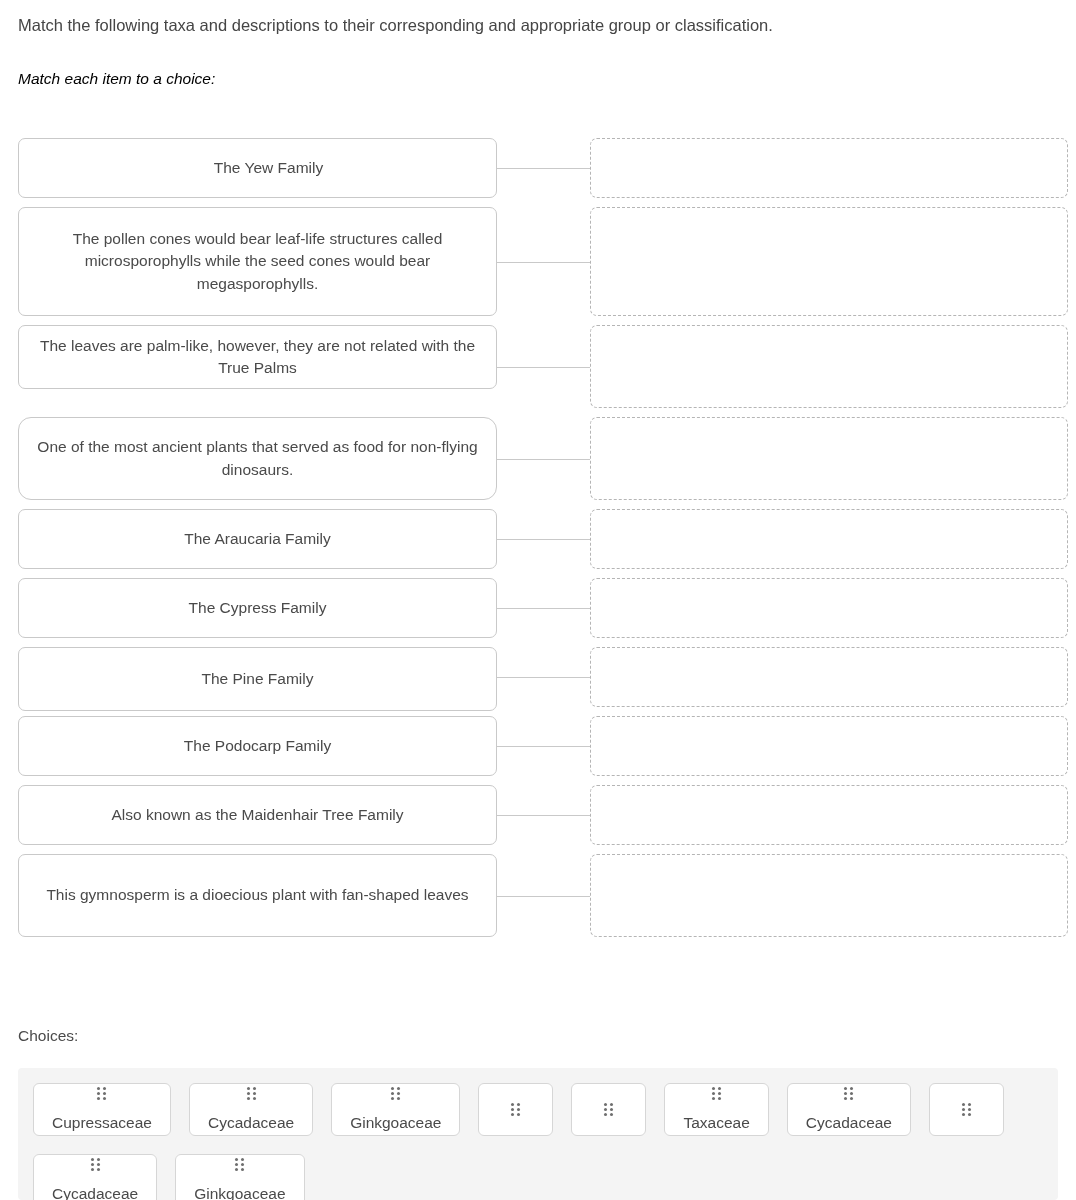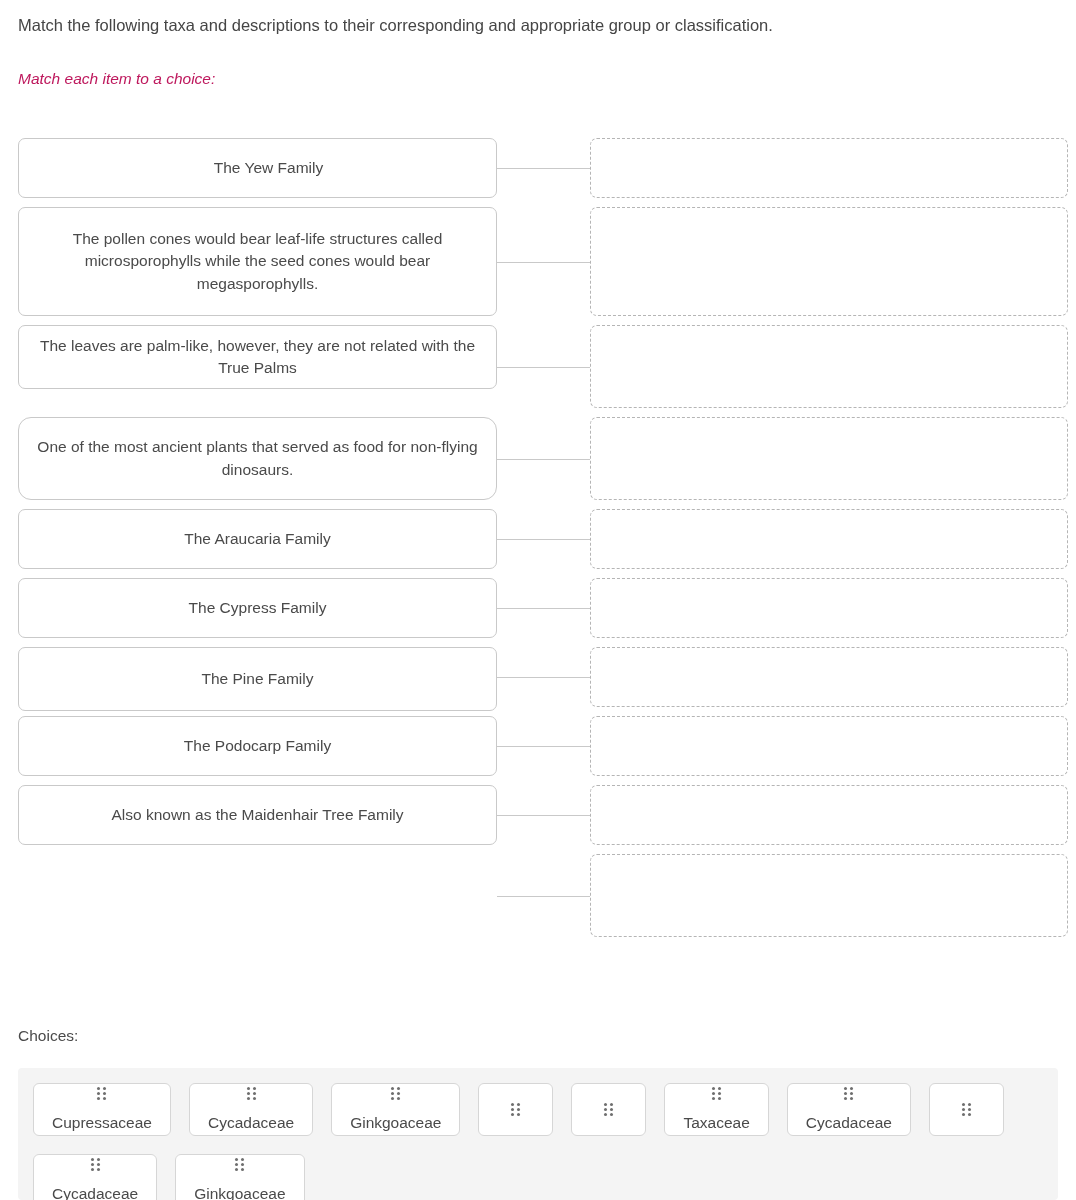--- a/index.html
+++ b/index.html
@@ -28,21 +28,21 @@
     font-size: 16.5px;
     line-height: 1.35;
     color: #454545;
   }
   .subprompt {
     position: absolute;
     left: 18px;
     top: 70px;
     font-size: 15.5px;
     font-style: italic;
-    color: #be185d;
+    color: #000000;
   }
 
   
   .rows {
     position: absolute;
     left: 0;
     top: 138px;
     width: 1076px;
   }
   .row {
@@ -206,20 +206,23 @@
         <div class="drop-zone" style="height: 60px; top: 0px;"></div>
       </div>
       <div class="row" style="height: 60px;">
         <div class="item-box" style="height: 60px; top: 0px;">
           <span>Also known as the Maidenhair Tree Family</span>
         </div>
         <div class="connector" style="top: 30px;"></div>
         <div class="drop-zone" style="height: 60px; top: 0px;"></div>
       </div>
       <div class="row" style="height: 83px;">
+        <div class="item-box" style="height: 83px; top: 0px;">
+          <span>This gymnosperm is a dioecious plant with fan-shaped leaves</span>
+        </div>
         <div class="connector" style="top: 41.5px;"></div>
         <div class="drop-zone" style="height: 83px; top: 0px;"></div>
       </div>
     </div>
 
   <div class="choices-label">Choices:</div>
 
   <div class="choices-panel" id="choices-panel">
       <div class="chip">
         <span class="drag-handle">

